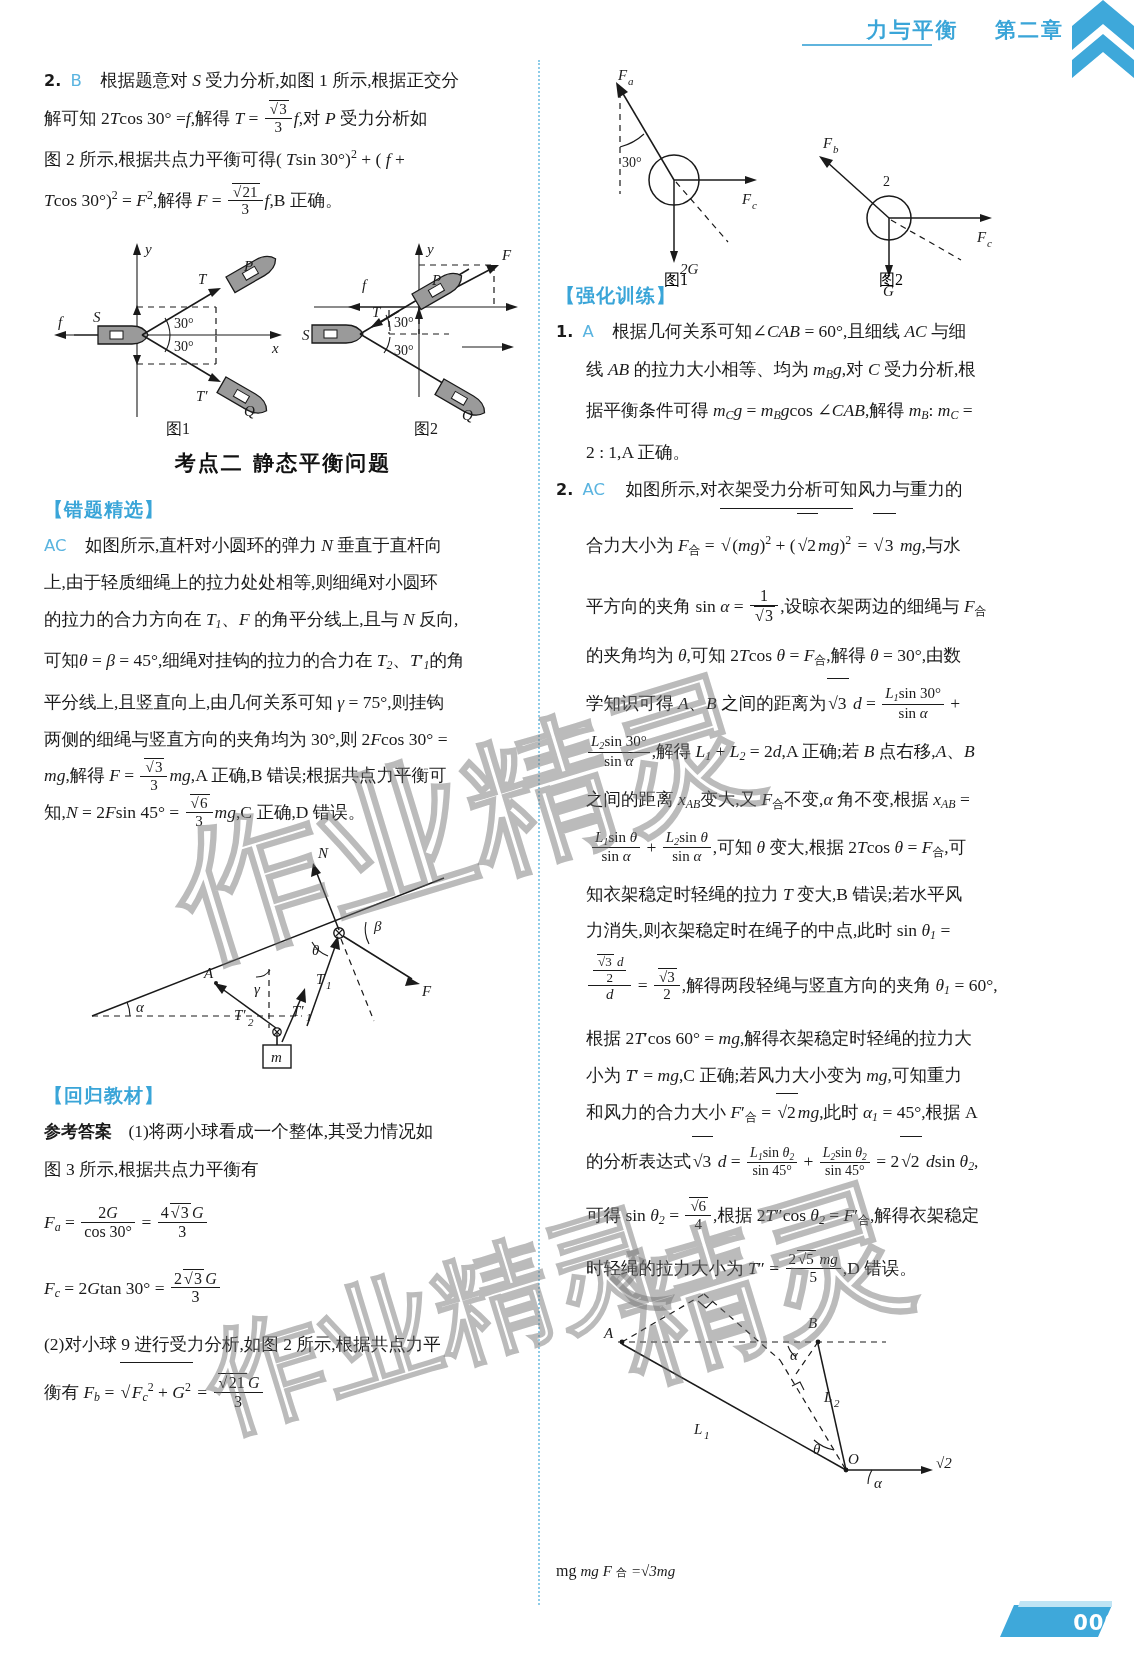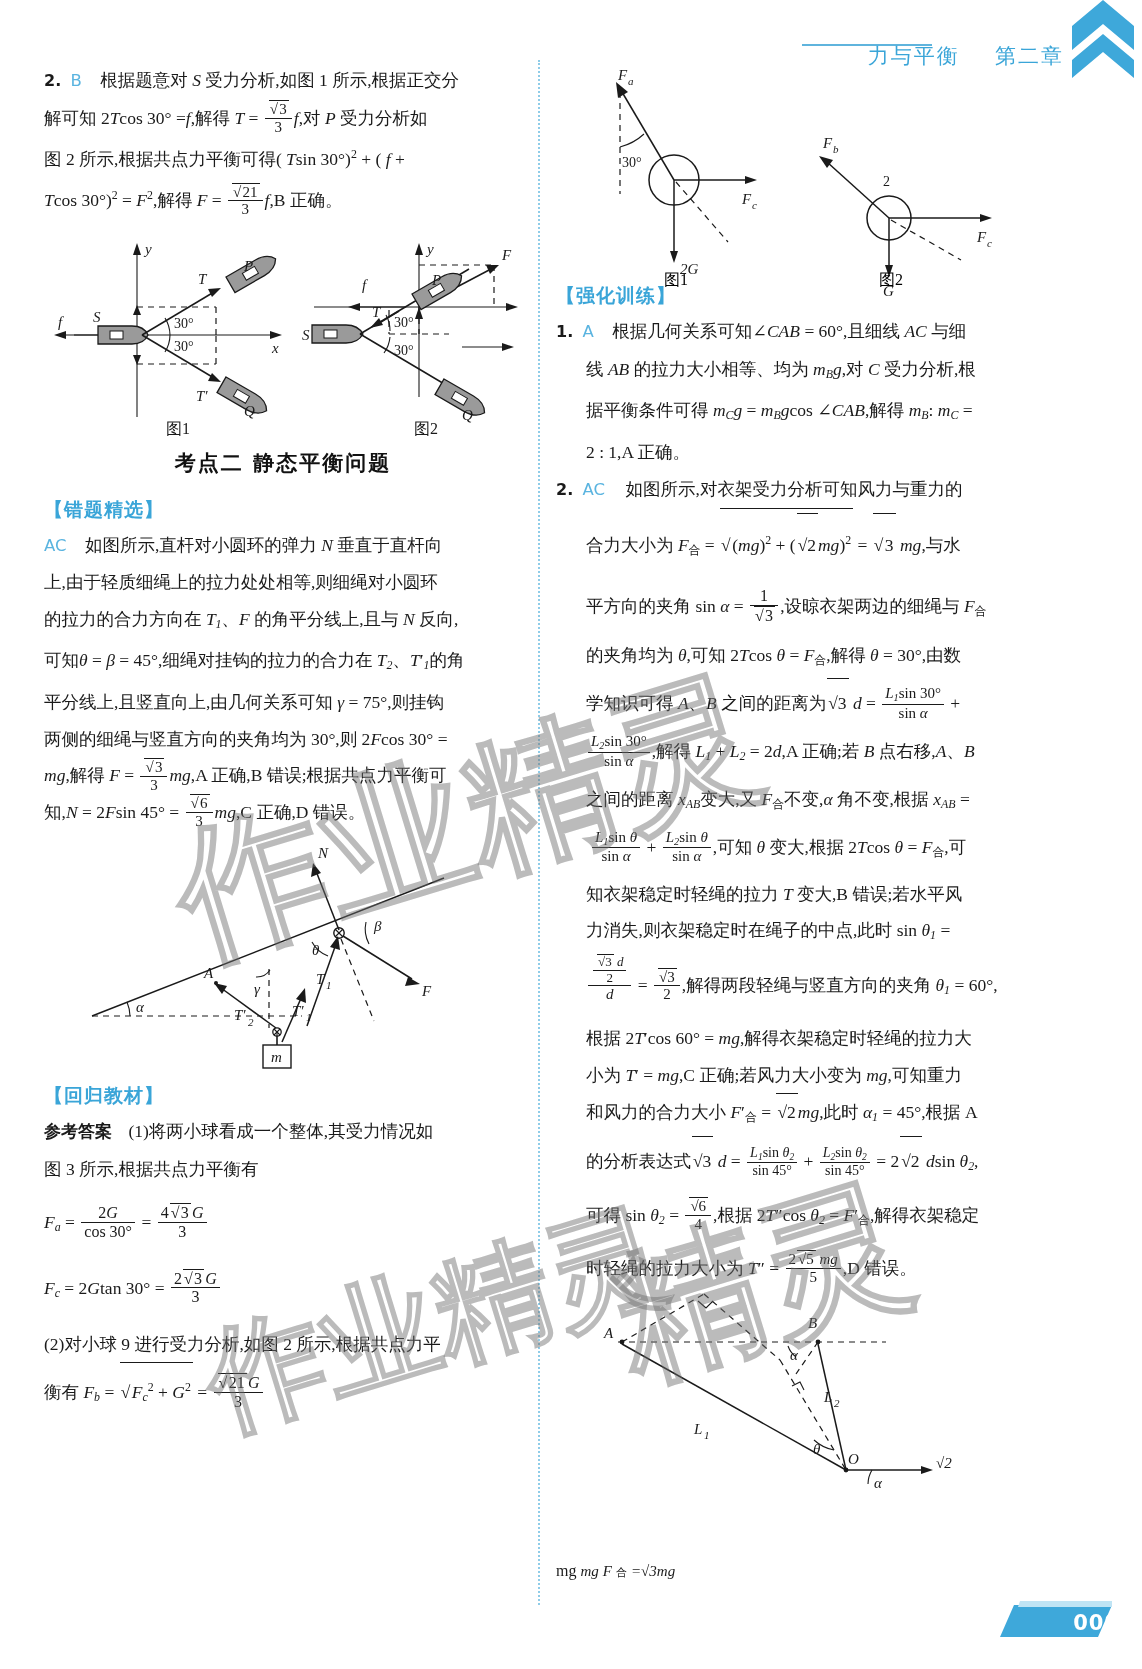--- a/index.html
+++ b/index.html
@@ -9,23 +9,23 @@
     font-family:"Liberation Serif","DejaVu Serif",serif;
     color:#1a1a1a;
     position:relative;
     overflow:hidden;
   }
   .page{position:absolute;inset:0;}
 
   
   .header{position:absolute;top:0;left:0;width:1142px;height:74px;}
   .hdr-rule{position:absolute;top:44px;right:210px;width:130px;height:2px;background:#5fb4dd;}
-  .hdr-text{position:absolute;top:42px;right:78px;
+  .hdr-text{position:absolute;top:16px;right:78px;
     font-family:"DejaVu Sans","Liberation Sans",sans-serif;
-    font-weight:normal;font-size:21px;color:#3aa5d8;letter-spacing:2px;white-space:nowrap;}
+    font-weight:bold;font-size:21px;color:#3aa5d8;letter-spacing:2px;white-space:nowrap;}
   .hdr-chev{position:absolute;top:0px;right:8px;width:62px;height:78px;}
 
   
   .col{position:absolute;top:62px;width:478px;}
   .col-left{left:44px;}
   .col-right{left:556px;}
   .divider{position:absolute;top:60px;left:538px;width:0;height:1545px;
     border-left:2px dotted #8fcce8;}
 
   

